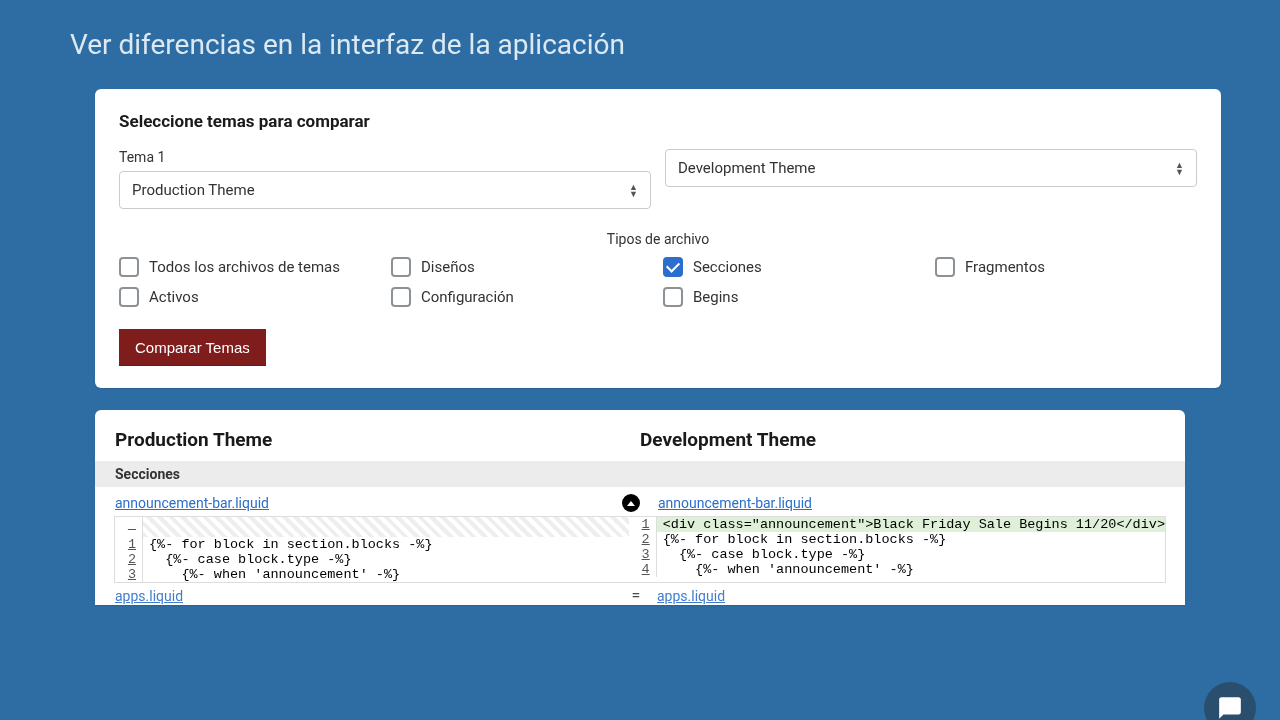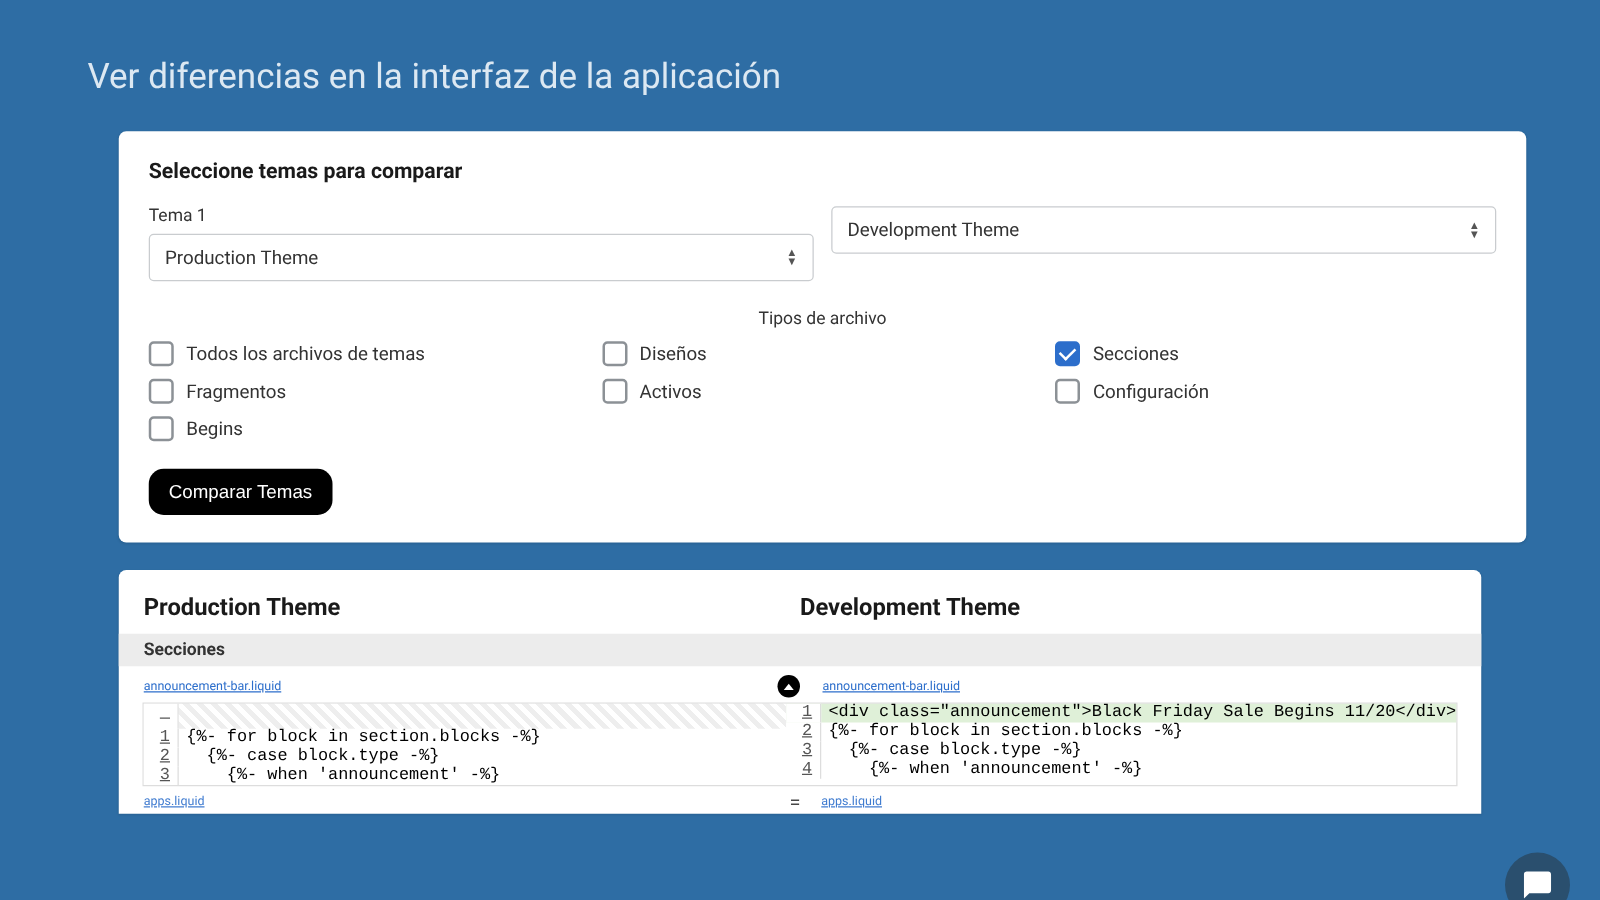--- a/index.html
+++ b/index.html
@@ -16,21 +16,21 @@
       color: #fff;
     }
     .hero h1 {
       font-weight: 300;
       font-size: 56px;
       letter-spacing: 0.5px;
     }
     .hero p {
       font-weight: 400;
       font-size: 28px;
-      margin-top: 22px;
+      margin-top: 6px;
       color: #dce8f2;
     }
     .panel {
       background: #fff;
       margin: 18px 59px 0 95px;
       border-radius: 6px;
       box-shadow: 0 1px 2px rgba(0,0,0,0.1);
       padding: 22px 24px 22px 24px;
     }
     .panel-title {
@@ -71,21 +71,21 @@
     }
     .section-label {
       font-size: 14px;
       color: #333;
       margin-top: 22px;
       margin-bottom: 10px;
       text-align: center;
     }
     .check-grid {
       display: grid;
-      grid-template-columns: repeat(3, 1fr);
+      grid-template-columns: repeat(4, 1fr);
       row-gap: 10px;
       column-gap: 10px;
     }
     .checkbox {
       display: flex;
       align-items: center;
       gap: 10px;
       font-size: 15px;
       color: #333;
     }
@@ -106,24 +106,24 @@
     .cb.checked::after {
       content: "";
       width: 6px;
       height: 10px;
       border: solid #fff;
       border-width: 0 2.5px 2.5px 0;
       transform: rotate(45deg) translate(-1px,-1px);
     }
     .btn-primary {
       margin-top: 22px;
-      background: #000000;
+      background: #7f1d1d;
       color: #fff;
       border: none;
-      border-radius: 12px;
+      border-radius: 0;
       padding: 10px 16px;
       font-size: 15px;
       cursor: pointer;
       box-shadow: inset 0 -1px 0 rgba(0,0,0,0.15);
     }
     .results {
       background: #fff;
       margin: 22px 95px 0 95px;
       border-radius: 6px 6px 0 0;
       box-shadow: 0 1px 2px rgba(0,0,0,0.1);
@@ -148,21 +148,21 @@
       color: #333;
     }
     .file-row {
       display: flex;
       align-items: center;
       padding: 7px 0 4px 0;
     }
     .file-link {
       color: #2c6ecb;
       text-decoration: underline;
-      font-size: 10px;
+      font-size: 14px;
     }
     .file-left { flex: 1; display: flex; align-items: center; }
     .file-right { flex: 1; display: flex; align-items: center; padding-left: 8px;}
     .collapse-icon {
       width: 18px;
       height: 18px;
       background: #000;
       border-radius: 50%;
       display: inline-flex;
       align-items: center;

